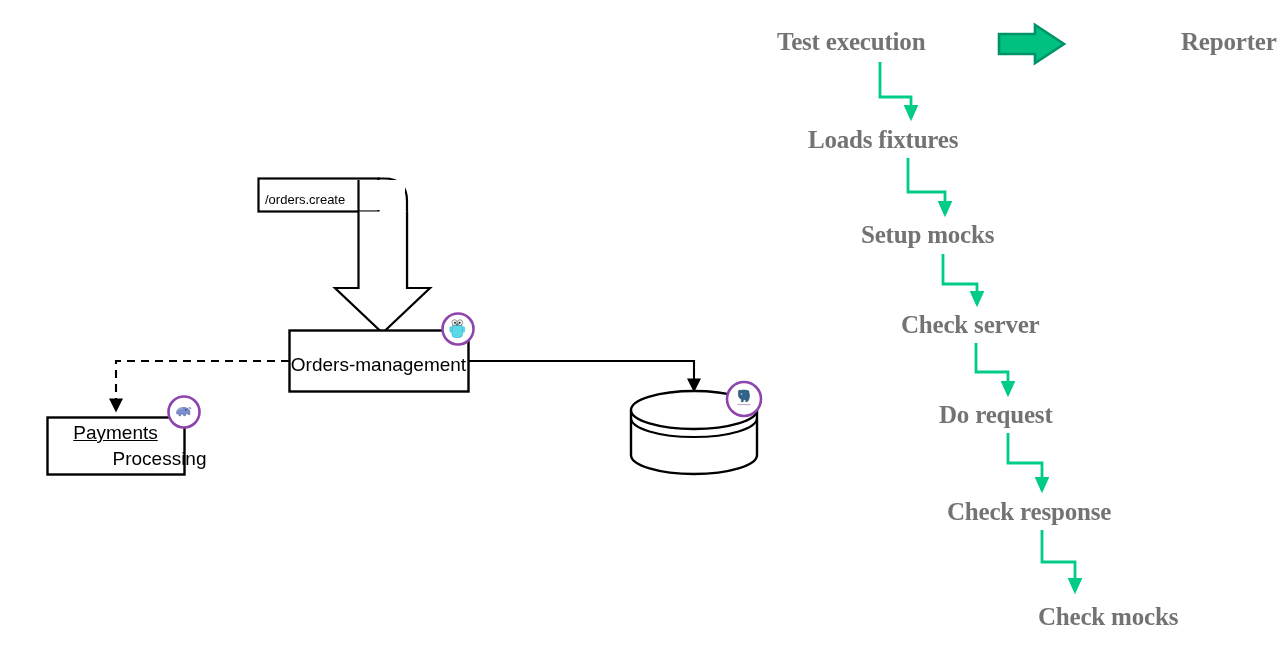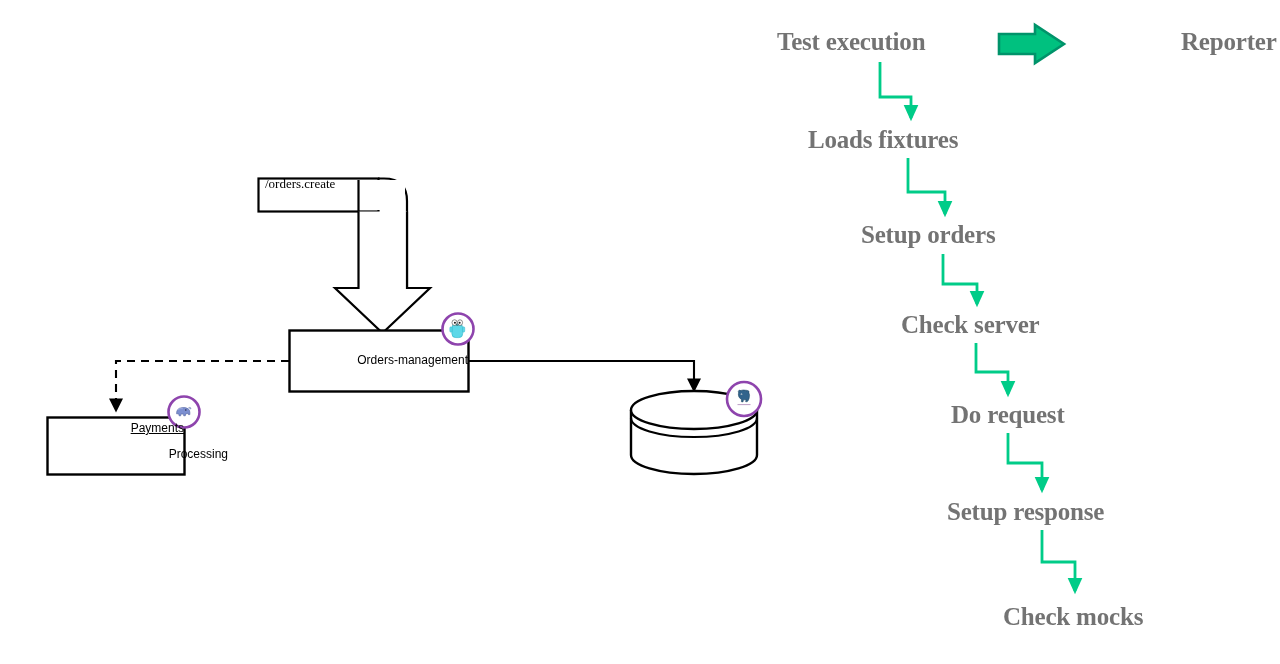--- a/index.html
+++ b/index.html
@@ -25,25 +25,25 @@
 
   
   .txt {
     position: absolute;
     white-space: nowrap;
   }
 
   
   .arch-label {
     font-family: "Liberation Sans", sans-serif;
-    font-size: 12px;
+    font-size: 19px;
     color: #000000;
     font-weight: 400;
     line-height: 1.28;
-    text-align: right;
+    text-align: center;
   }
   .arch-label.small {
     font-size: 13px;
   }
 
   
   .flow-step {
     font-family: Liberation Serif, serif;
     font-weight: bold;
     font-size: 25px;
@@ -146,34 +146,34 @@
 
   <path d="M943 254 L943 284 L977 284 L977 304" fill="none" stroke="#00CC88" stroke-width="2.8" marker-end="url(#greenArrow)"></path>
 
   <path d="M976 343 L976 372 L1008 372 L1008 394" fill="none" stroke="#00CC88" stroke-width="2.8" marker-end="url(#greenArrow)"></path>
 
   <path d="M1008 433 L1008 463 L1042 463 L1042 490" fill="none" stroke="#00CC88" stroke-width="2.8" marker-end="url(#greenArrow)"></path>
 
   <path d="M1042 530 L1042 562 L1075 562 L1075 591" fill="none" stroke="#00CC88" stroke-width="2.8" marker-end="url(#greenArrow)"></path>
 </svg>
 
-<div class="txt arch-label small" style="left:265px; top:176px; text-align:center;font-family:Liberation Serif, serif;">/orders.create</div>
+<div class="txt arch-label small" style="left:265px; top:192px; text-align:center;">/orders.create</div>
 
 <div class="txt arch-label" style="left:289px; top:353px; width:179px;">Orders-management</div>
 
 <div class="txt arch-label" style="left:47px; top:421px; width:137px;text-decoration:underline;">Payments</div>
 <div class="txt arch-label" style="left:47px; top:447px; width:137px;margin-left:44px;">Processing</div>
 
 <div class="txt flow-step" style="left:777px; top:28px;">Test execution</div>
 
 <div class="txt flow-step" style="left:1133px; top:28px;margin-left:48px;">Reporter</div>
 
 <div class="txt flow-step" style="left:808px; top:126px;">Loads fixtures</div>
 
-<div class="txt flow-step" style="left:861px; top:221px;">Setup orders</div>
+<div class="txt flow-step" style="left:861px; top:221px;">Setup mocks</div>
 
 <div class="txt flow-step" style="left:901px; top:311px;">Check server</div>
 
-<div class="txt flow-step" style="left:939px; top:401px;margin-left:12px;">Do request</div>
+<div class="txt flow-step" style="left:939px; top:401px;">Do request</div>
 
-<div class="txt flow-step" style="left:947px; top:498px;">Setup response</div>
+<div class="txt flow-step" style="left:947px; top:498px;">Check response</div>
 
-<div class="txt flow-step" style="left:1003px; top:603px;text-align:right;">Check mocks</div>
+<div class="txt flow-step" style="left:1038px; top:603px;text-align:right;">Check mocks</div>
 
 </body></html>

